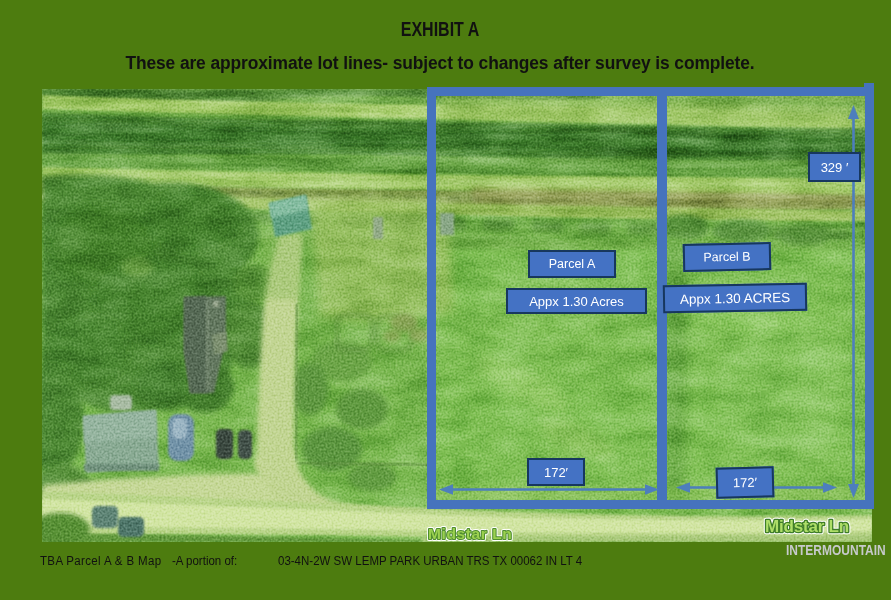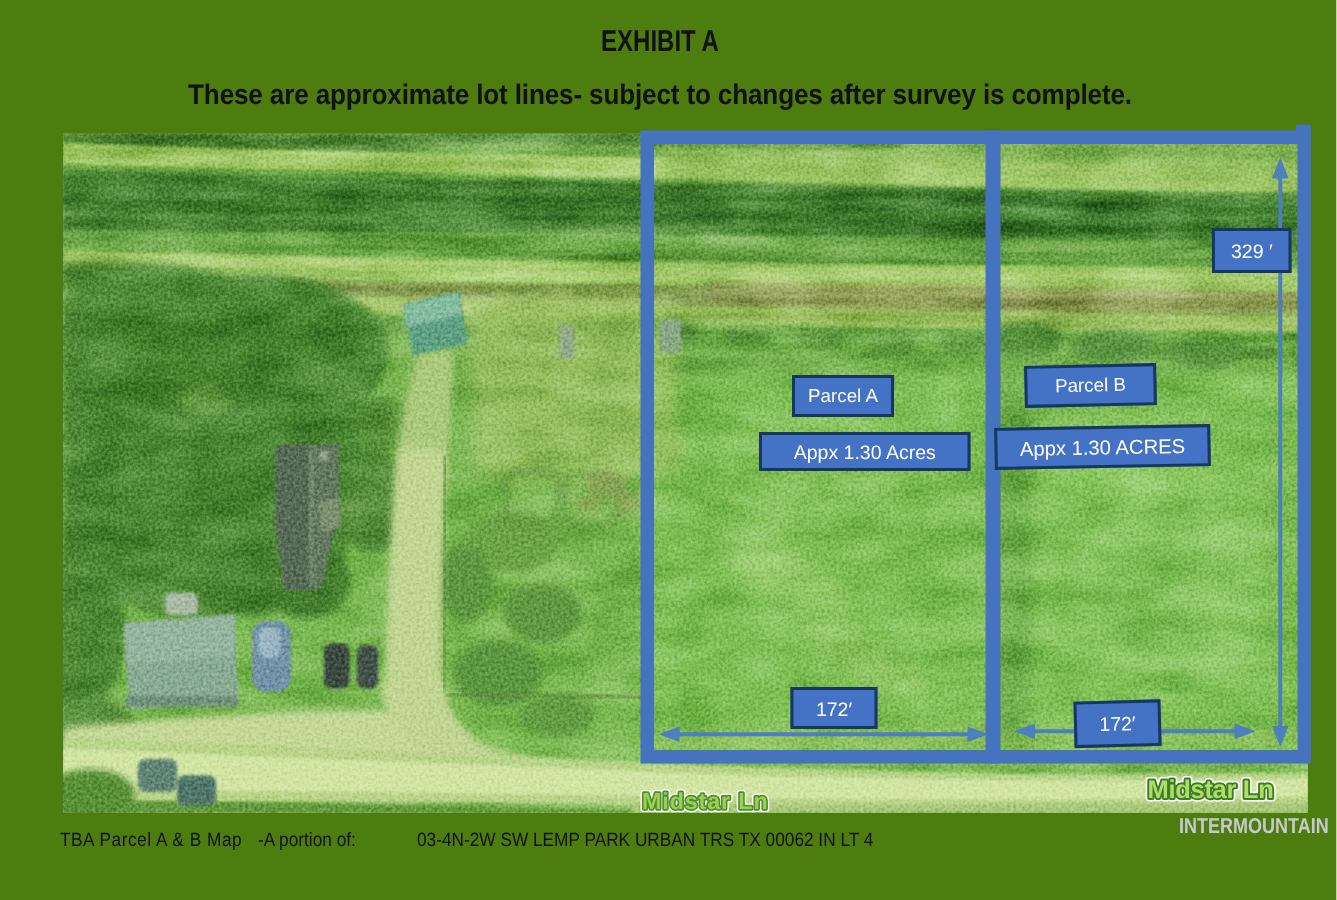--- a/index.html
+++ b/index.html
@@ -230,21 +230,21 @@
       <text x="428" y="539" font-size="15.5" fill="#9bd14f" letter-spacing="0.6">Midstar Ln</text>
     </g>
 
     <g font-family="Liberation Sans, sans-serif" font-weight="bold">
       <text x="765" y="532" font-size="17" fill="none" stroke="#ffffff" stroke-width="4.6" stroke-linejoin="round" letter-spacing="-0.2">Midstar Ln</text>
       <text x="765" y="532" font-size="17" fill="none" stroke="#3f7d28" stroke-width="2.6" stroke-linejoin="round" letter-spacing="-0.2">Midstar Ln</text>
       <text x="765" y="532" font-size="17" fill="#aede68" letter-spacing="-0.2">Midstar Ln</text>
     </g>
   </svg>
 
-  <div class="bluebox" style="left:528px;top:250px;width:68px;height:28px;font-size:12.5px;">Parcel A</div>
+  <div class="bluebox" style="left:528px;top:250px;width:88px;height:28px;font-size:12.5px;">Parcel A</div>
 
   <div class="bluebox" style="left:506px;top:288px;width:141px;height:26px;font-size:13px;">Appx 1.30 Acres</div>
 
   <div class="bluebox" style="left:683px;top:243px;width:88px;height:28px;font-size:12.5px;transform:rotate(-1.2deg);">Parcel B</div>
 
   <div class="bluebox" style="left:663px;top:284px;width:144px;height:28px;font-size:13.5px;transform:rotate(-1deg);">Appx 1.30 ACRES</div>
 
   <div class="bluebox" style="left:808px;top:152px;width:53px;height:30px;">329 ′</div>
 
   <div class="bluebox" style="left:527px;top:458px;width:58px;height:28px;">172′</div>

